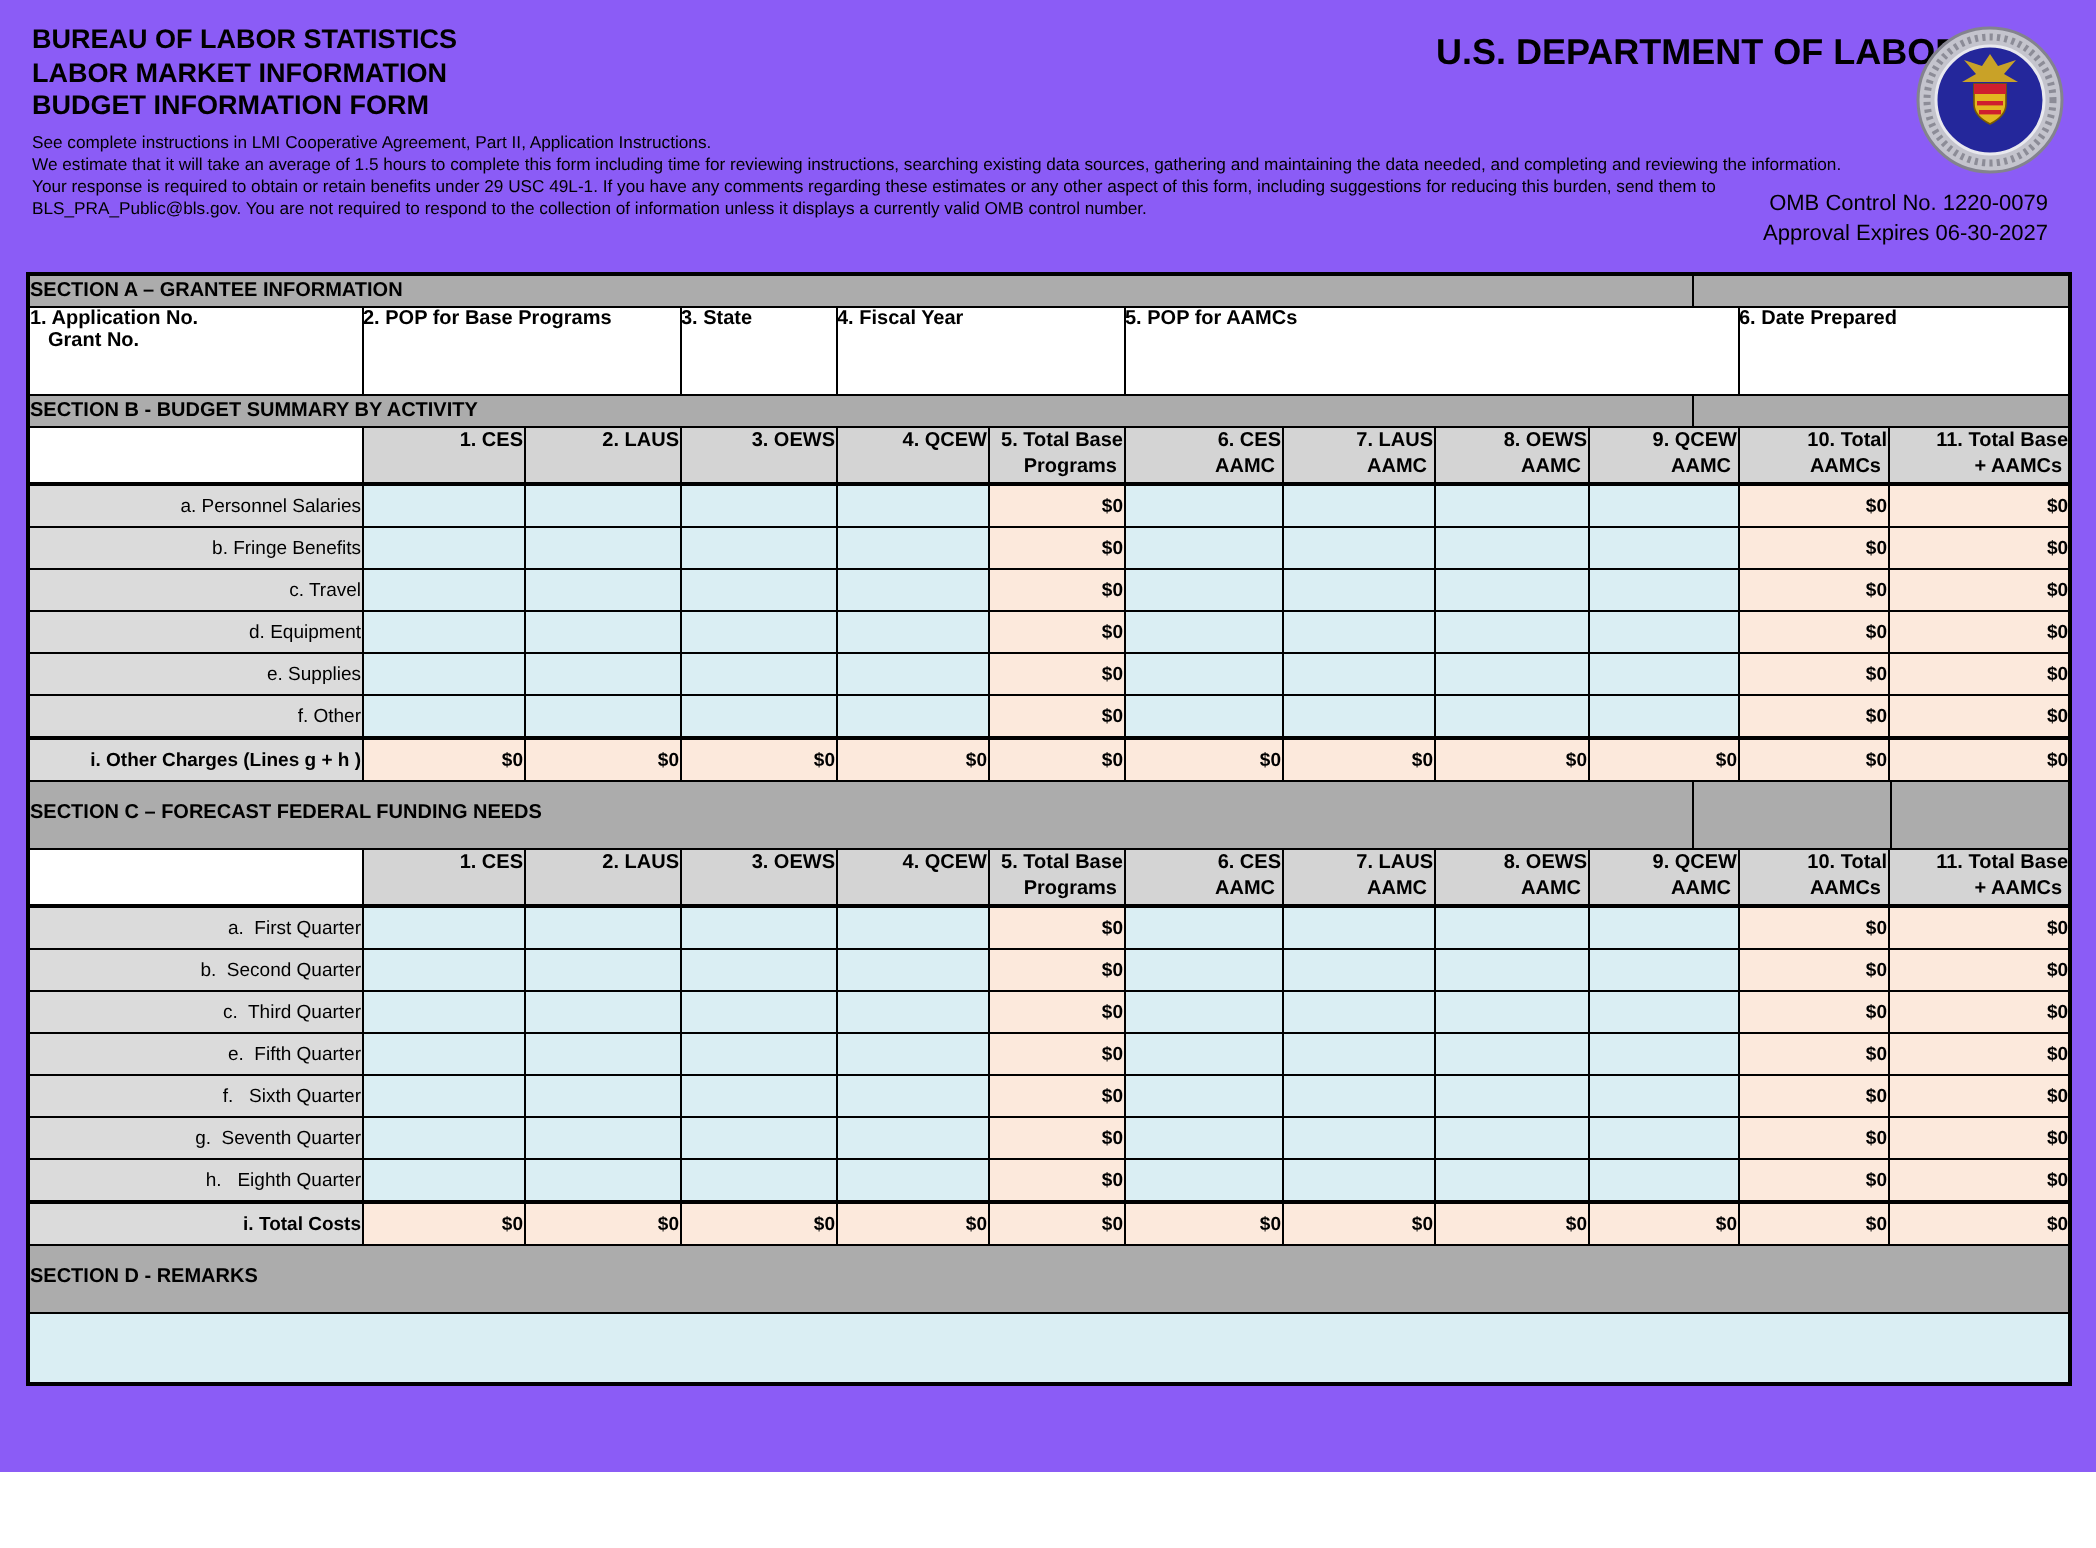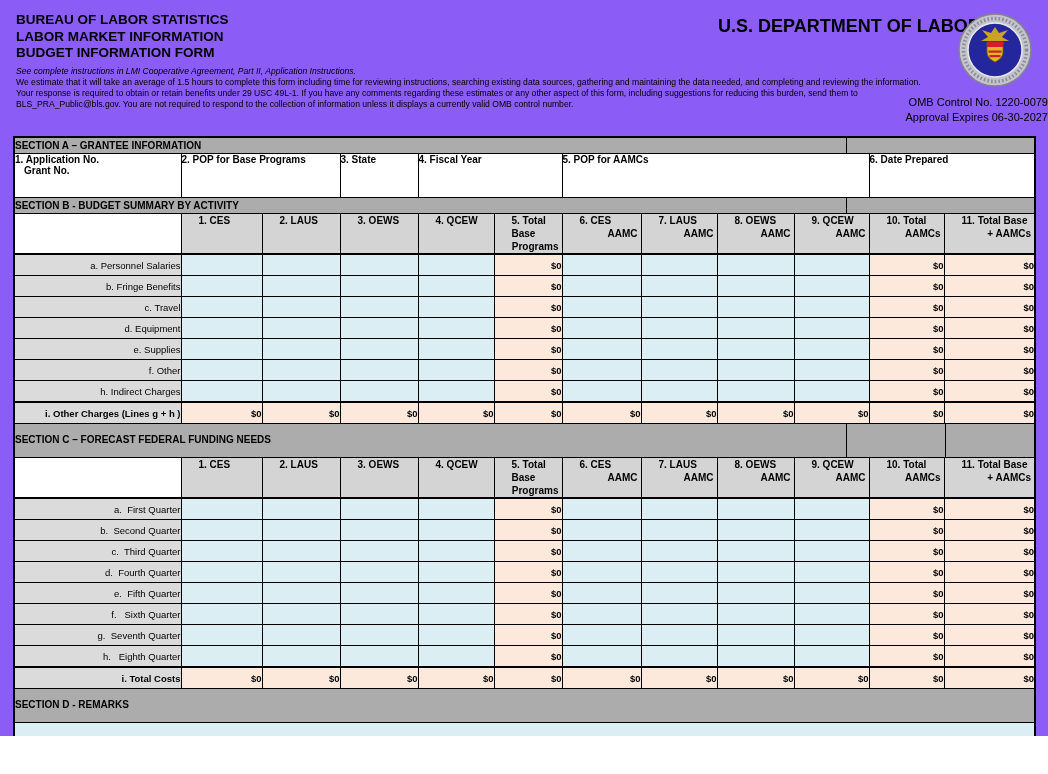--- a/index.html
+++ b/index.html
@@ -2,40 +2,40 @@
 <html><head>
 <meta charset="utf-8">
 <style>
   html,body{margin:0;padding:0;background:#fff;}
   body{font-family:"Liberation Sans",sans-serif;color:#000;}
   .page{position:relative;width:1048px;height:736px;background:#8b5cf6;overflow:hidden;}
 
   
   .agency{position:absolute;left:16px;top:12px;font-size:13.5px;font-weight:bold;line-height:16.5px;white-space:nowrap;}
   .smallprint{position:absolute;left:16px;top:66px;font-size:8.6px;line-height:11px;white-space:nowrap;}
-  .smallprint .it{font-style:italic;}
+  .smallprint .it{}
   .dept{position:absolute;left:718px;top:16px;font-size:18px;font-weight:bold;white-space:nowrap;}
   .seal{position:absolute;left:957px;top:12px;}
-  .omb{position:absolute;right:0;top:95px;font-size:11px;line-height:15px;text-align:right;white-space:nowrap;}
+  .omb{position:absolute;right:24px;top:95px;font-size:11px;line-height:15px;text-align:right;white-space:nowrap;}
   .footer{position:absolute;left:13px;top:753px;font-size:7.5px;}
 
   
   table.form{position:absolute;left:13px;top:136px;width:1021px;border-collapse:collapse;table-layout:fixed;border:2px solid #000;}
   table.form td{border:1px solid #000;padding:0;overflow:hidden;}
 
   td.bar{background:#acacac;height:15px;font-size:10px;font-weight:bold;padding-left:2px;position:relative;vertical-align:middle;white-space:nowrap;}
   td.bar.tall{height:21px;vertical-align:bottom;padding-bottom:12px;}
   .bar-split{position:absolute;top:0;bottom:0;width:1px;background:#000;}
 
   td.afield{background:#fff;height:43px;vertical-align:top;font-size:10px;font-weight:bold;padding:1px 0 0 2px;white-space:nowrap;}
   td.afield .l2{padding-left:9px;}
 
   tr.hdr-row td{border-bottom-width:2px;}
   td.hdr{background:#d4d4d4;height:27px;font-size:10px;font-weight:bold;vertical-align:top;padding-top:1px;}
-  td.hdr .l1{text-align:left;line-height:13px;padding-left:17px;}
+  td.hdr .l1{text-align:right;line-height:13px;}
   td.hdr .l2{text-align:right;padding-right:3px;line-height:13px;}
 
   tr.r td{height:20px;font-size:9.5px;}
   td.lbl{background:#dbdbdb;text-align:right;padding-left:3px;white-space:pre;}
   td.in{background:#daeef3;}
   td.tot{background:#fce9dc;text-align:right;padding-right:3px;font-weight:bold;}
   tr.thick td{border-top-width:2px;}
   .bold{font-weight:bold;}
 
   td.remarks{background:#daeef3;height:34px;}
@@ -257,34 +257,20 @@
       <td class="tot">$0</td>
       <td class="in"></td>
           <td class="in"></td>
           <td class="in"></td>
           <td class="in"></td>
       <td class="tot">$0</td>
           <td class="tot">$0</td>
         </tr>
 
 
-    <tr class="r">
-          <td class="lbl">h. Indirect Charges</td>
-      <td class="in"></td>
-          <td class="in"></td>
-          <td class="in"></td>
-          <td class="in"></td>
-      <td class="tot">$0</td>
-      <td class="in"></td>
-          <td class="in"></td>
-          <td class="in"></td>
-          <td class="in"></td>
-      <td class="tot">$0</td>
-          <td class="tot">$0</td>
-        </tr>
 
     <tr class="r thick">
           <td class="lbl bold">i. Other Charges (Lines g + h )</td>
       <td class="tot">$0</td>
           <td class="tot">$0</td>
           <td class="tot">$0</td>
           <td class="tot">$0</td>
       <td class="tot">$0</td>
       <td class="tot">$0</td>
           <td class="tot">$0</td>
@@ -384,34 +370,20 @@
           <td class="in"></td>
       <td class="tot">$0</td>
       <td class="in"></td>
           <td class="in"></td>
           <td class="in"></td>
           <td class="in"></td>
       <td class="tot">$0</td>
           <td class="tot">$0</td>
         </tr>
 
-    <tr class="r">
-          <td class="lbl">d.  Fourth Quarter</td>
-      <td class="in"></td>
-          <td class="in"></td>
-          <td class="in"></td>
-          <td class="in"></td>
-      <td class="tot">$0</td>
-      <td class="in"></td>
-          <td class="in"></td>
-          <td class="in"></td>
-          <td class="in"></td>
-      <td class="tot">$0</td>
-          <td class="tot">$0</td>
-        </tr>
 
     <tr class="r">
           <td class="lbl">e.  Fifth Quarter</td>
       <td class="in"></td>
           <td class="in"></td>
           <td class="in"></td>
           <td class="in"></td>
       <td class="tot">$0</td>
       <td class="in"></td>
           <td class="in"></td>

